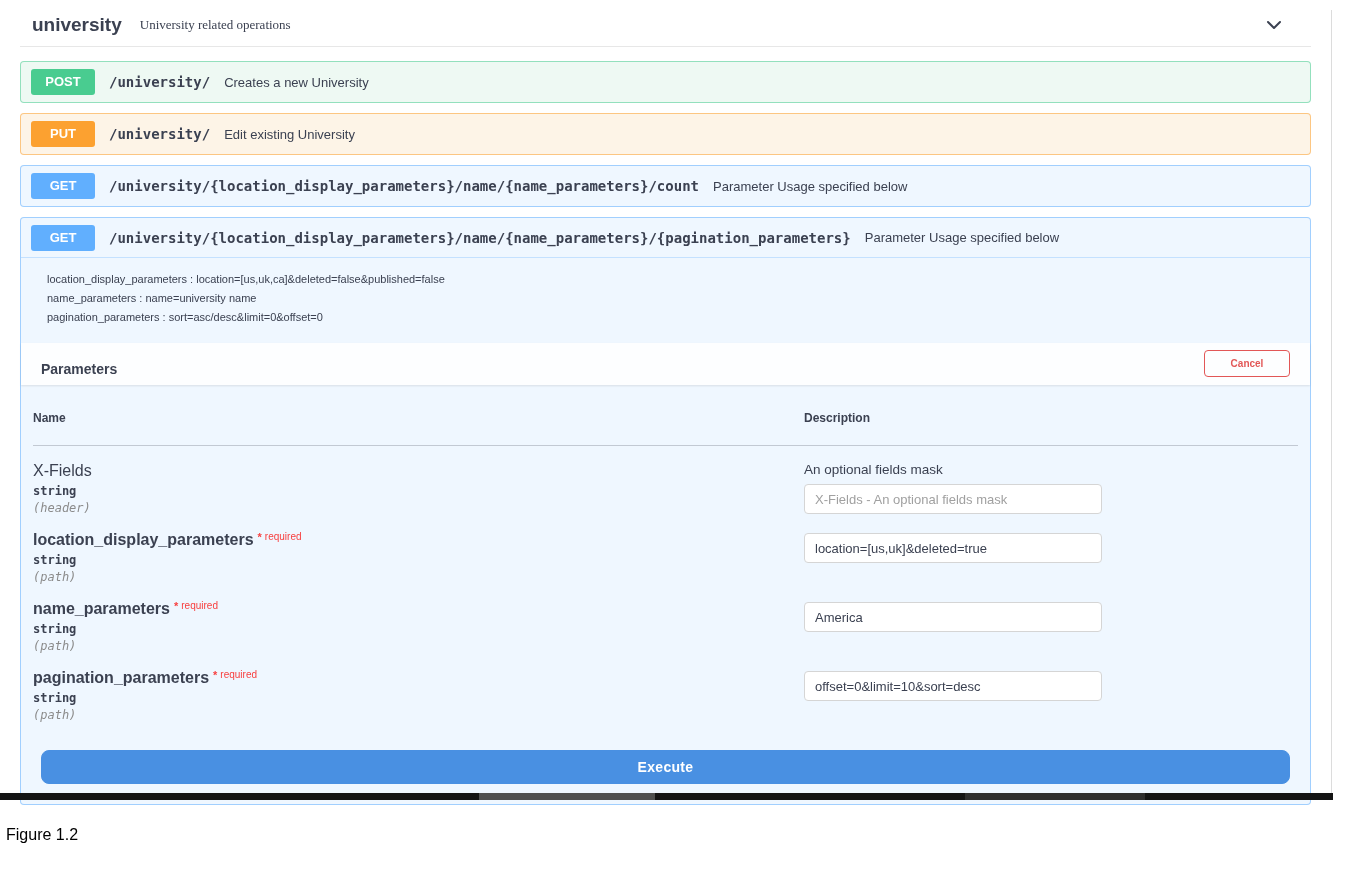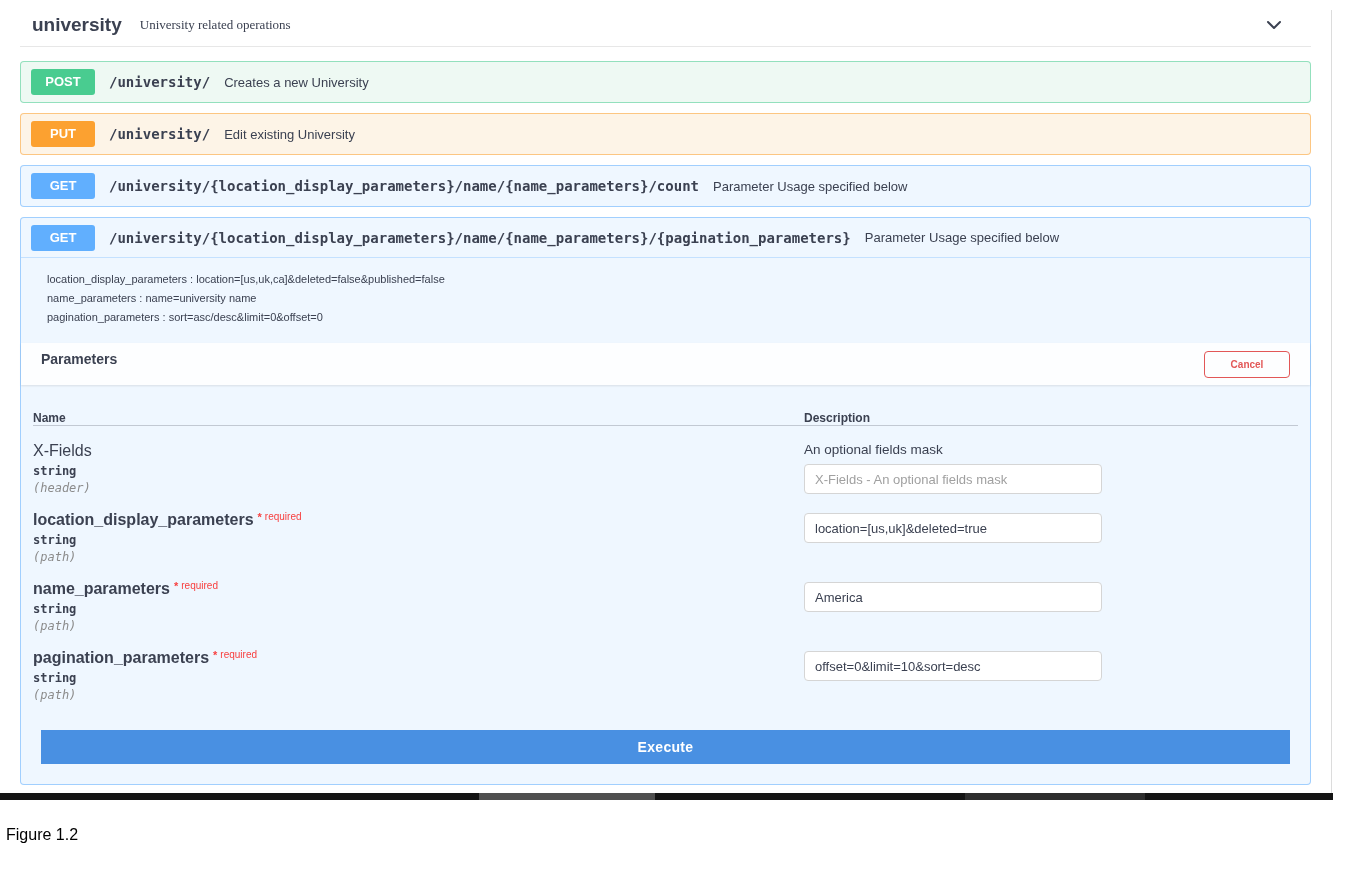--- a/index.html
+++ b/index.html
@@ -45,37 +45,37 @@
     font-family: "DejaVu Sans Mono", monospace; font-weight: bold;
     font-size: 14px; margin-left: 14px; white-space: nowrap; color: #3b4151;
   }
   .summary-text { font-size: 13px; margin-left: 14px; white-space: nowrap; color: #3b4151; }
 
   
   .opblock.expanded { margin-bottom: 0; }
   .opblock.expanded .op-summary { border-bottom: 1px solid rgba(97,175,254,.3); }
   .op-desc { padding: 12px 26px 10px; font-size: 11px; line-height: 19px; color: #3b4151; }
   .section-header {
-    display: flex; align-items: flex-start; justify-content: space-between;
+    display: flex; align-items: flex-end; justify-content: space-between;
     background: rgba(255,255,255,.85);
     height: 42px; padding: 8px 20px; margin-top: 6px;
     box-shadow: 0 1px 2px rgba(0,0,0,.1);
   }
   .section-title { font-size: 14px; font-weight: bold; }
   .btn-cancel {
     background: transparent; border: 1.5px solid #e25757; color: #e25757;
     border-radius: 4px; width: 86px; height: 27px;
     font-size: 10px; font-weight: bold; font-family: inherit; cursor: pointer;
   }
 
   
   .table-wrap { padding: 26px 12px 0 12px; }
   .param-table-head, .param-row { display: grid; grid-template-columns: 771px 1fr; }
   .param-table-head {
-    font-size: 12px; font-weight: bold; padding-bottom: 0;
+    font-size: 12px; font-weight: bold; padding-bottom: 20px;
     border-bottom: 1px solid rgba(59,65,81,.25);
   }
   .param-row { margin-top: 16px; }
   .p-name { font-size: 16px; }
   .p-name.req { font-weight: bold; }
   .req-star { color: #f74040; font-size: 11px; vertical-align: 4px; margin-left: 4px; font-weight: bold; }
   .req-text { color: #f74040; font-size: 10px; vertical-align: 5px; margin-left: 3px; font-weight: normal; }
   .p-type { font-family: "DejaVu Sans Mono", monospace; font-size: 12px; font-weight: bold; margin-top: 4px; }
   .p-in   { font-family: "DejaVu Sans Mono", monospace; font-size: 12px; font-style: italic; color: #8b8b8b; margin-top: 3px; }
   .p-desc-text { font-size: 13.5px; margin-bottom: 7px; }
@@ -84,21 +84,21 @@
     width: 298px; height: 30px; border: 1px solid #d5d5d5; border-radius: 4px;
     padding: 0 10px; font-size: 13px; color: #3b4151; background: #fff;
     font-family: "Liberation Sans", sans-serif;
   }
   .param-input::placeholder { color: #a0a0a0; }
 
   
   .execute-wrap { padding: 28px 20px 20px; }
   .btn-execute {
     width: 100%; height: 34px; background: #4990e2; border: 1px solid #4990e2;
-    border-radius: 0; color: #fff; font-weight: bold; font-size: 14px;
+    border-radius: 8px; color: #fff; font-weight: bold; font-size: 14px;
     font-family: inherit; cursor: pointer; letter-spacing: .3px;
   }
 
   
   .bottom-bar {
     position: absolute; left: 0; top: 793px; width: 1333px; height: 7px;
     background: linear-gradient(90deg,
       #141414 0, #141414 479px,
       #4f4f4f 479px, #4f4f4f 655px,
       #141414 655px, #141414 965px,

